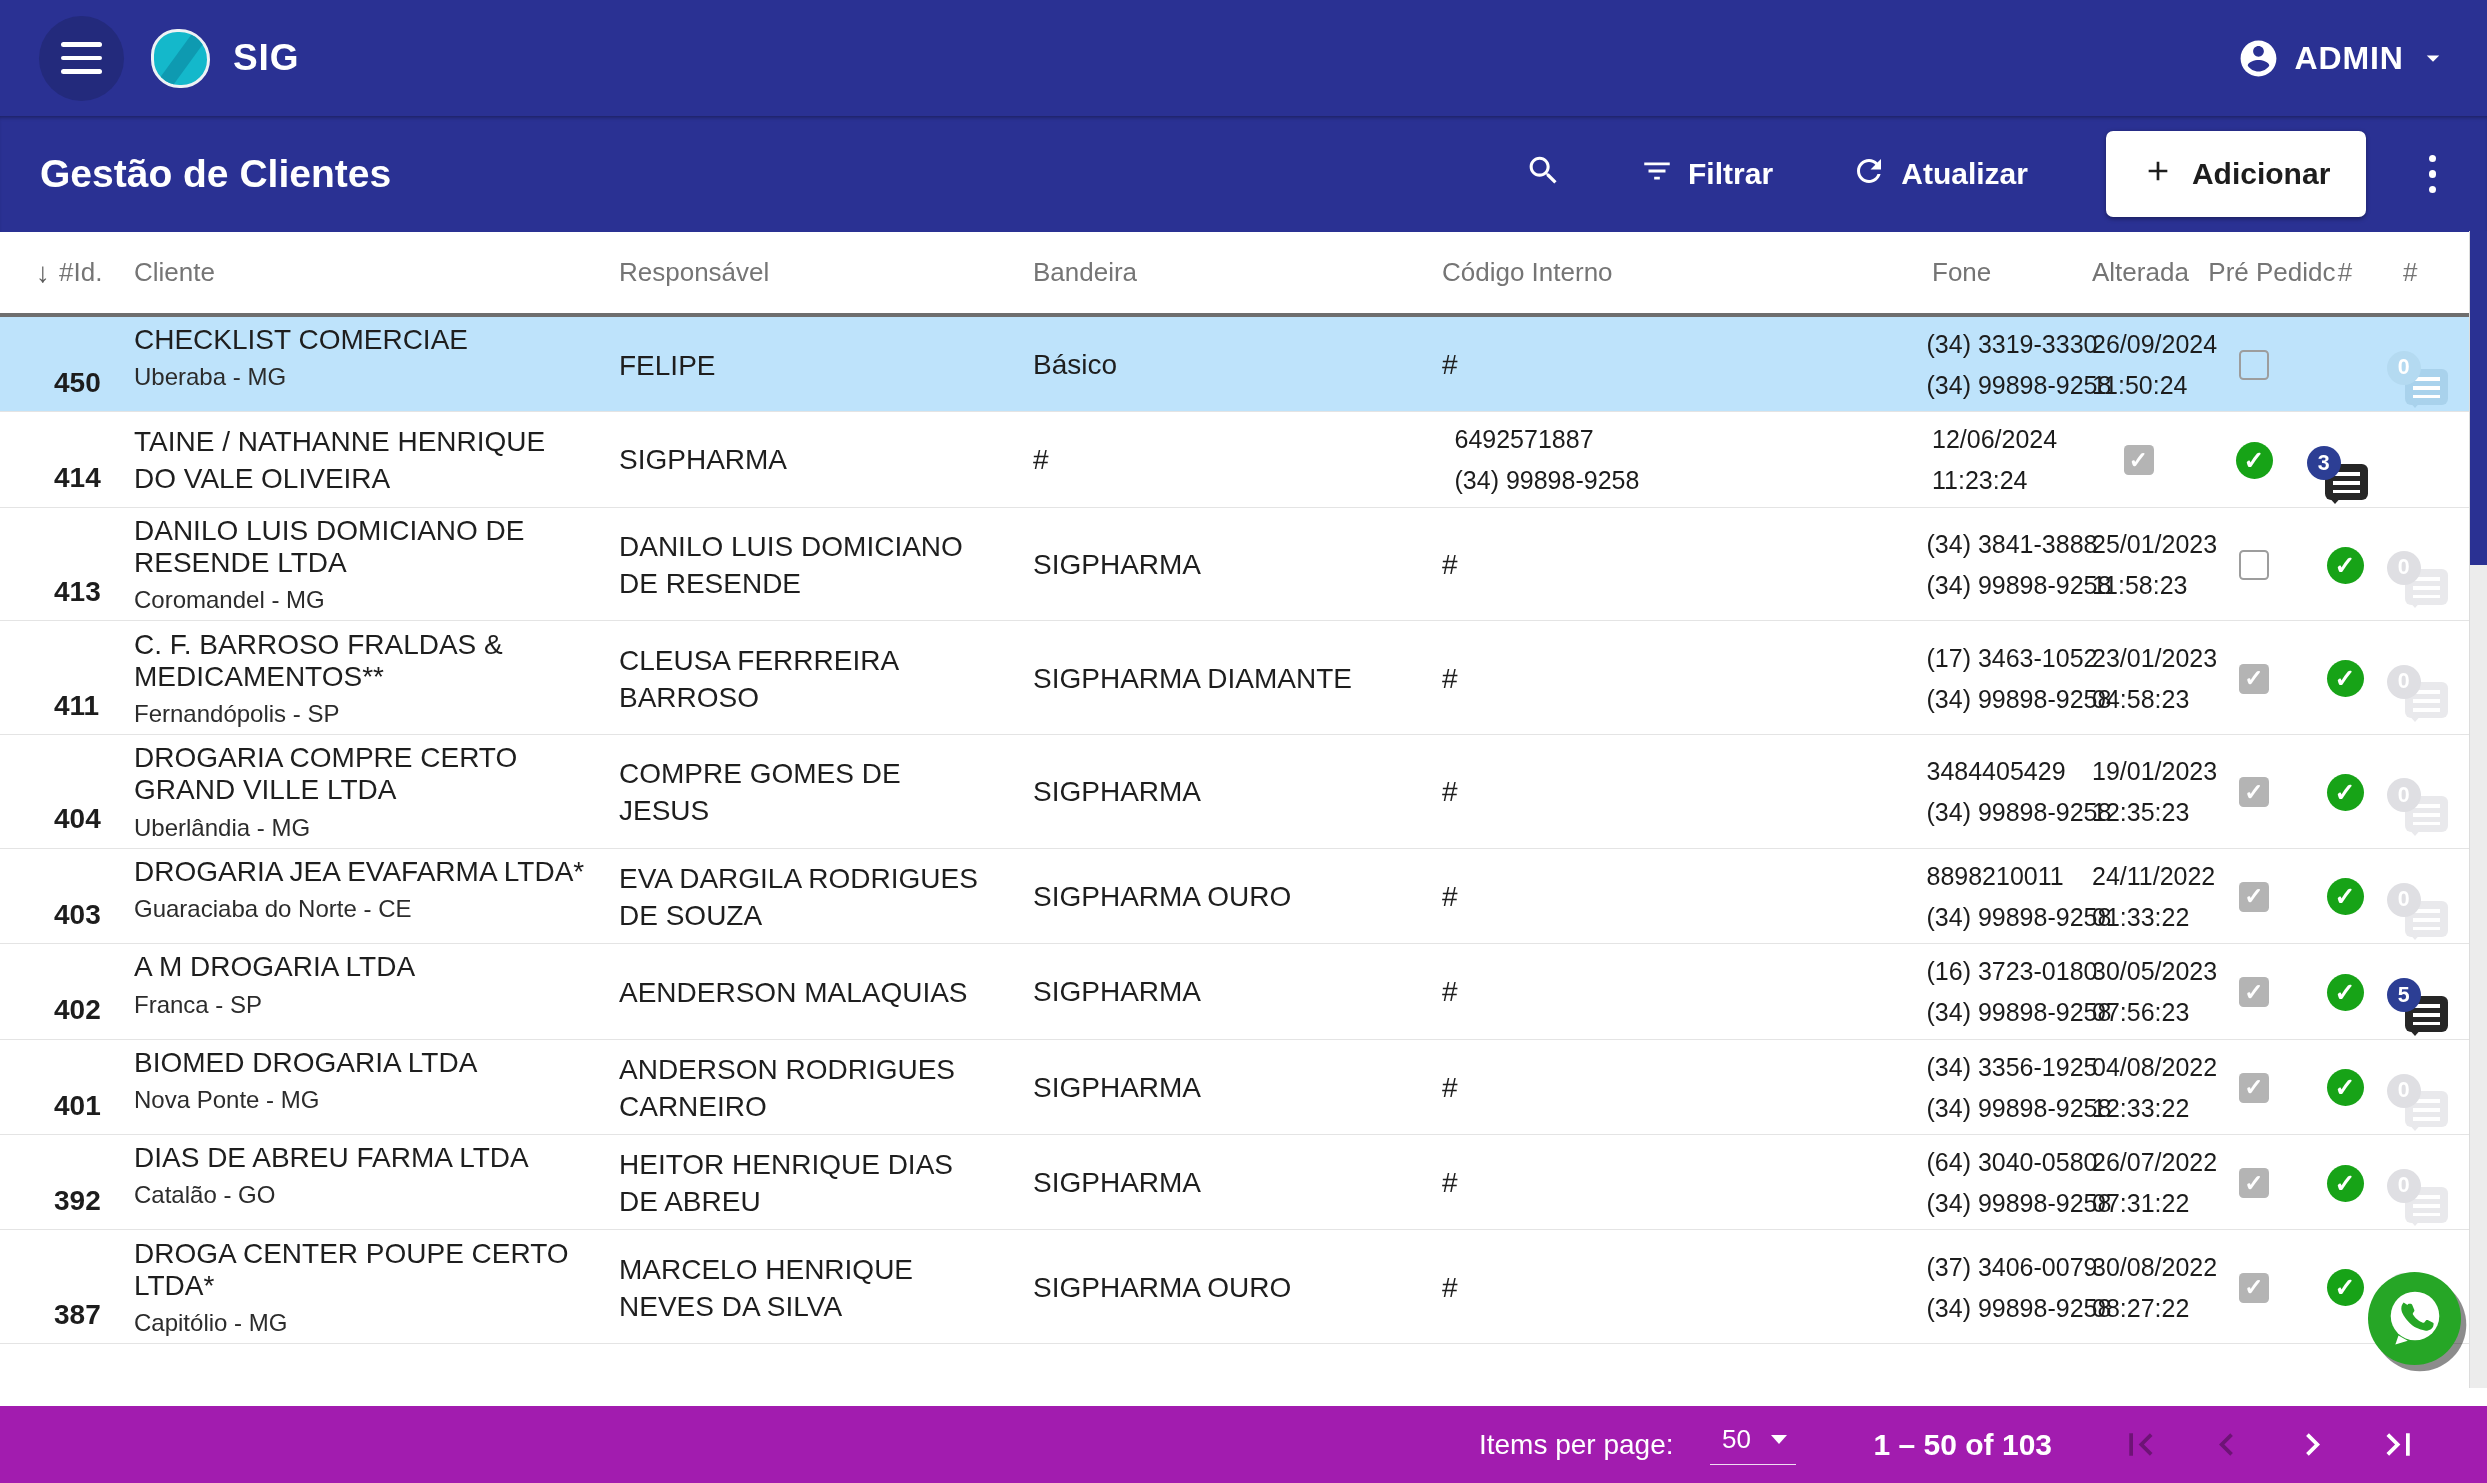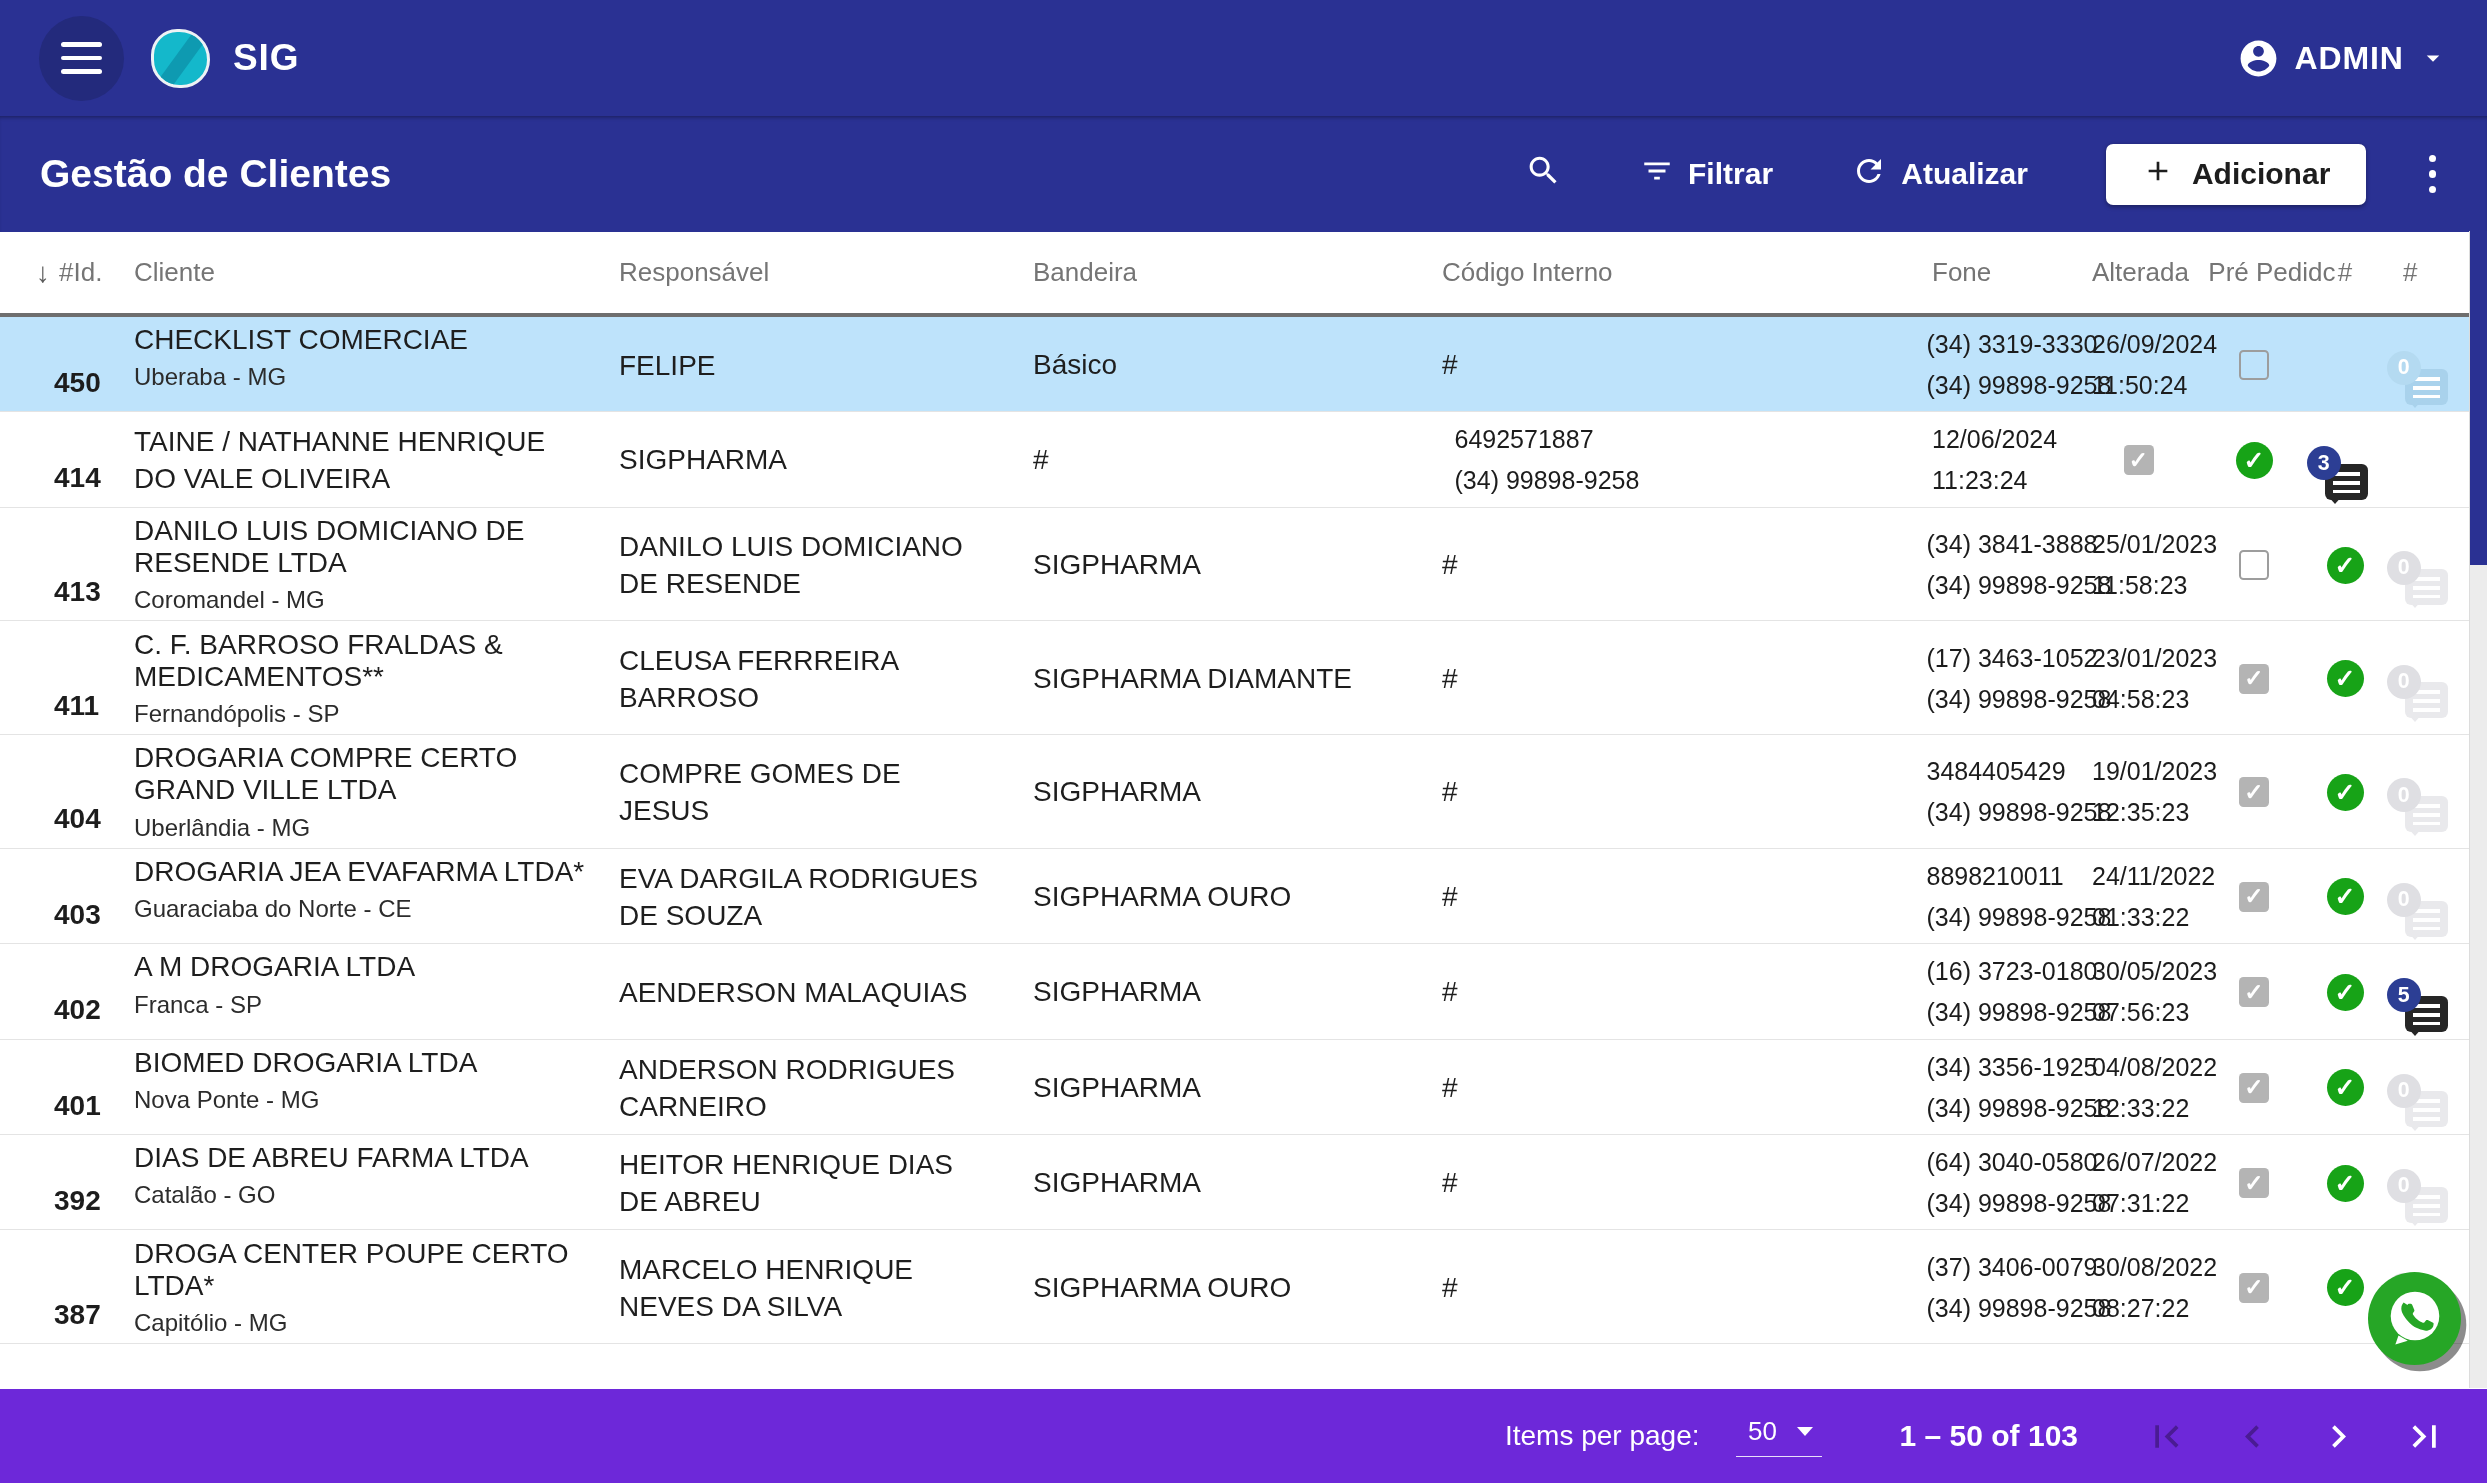--- a/index.html
+++ b/index.html
@@ -18,21 +18,21 @@
   .appbar .spacer, .toolbar .spacer { flex:1; }
   .user-menu { display:flex; align-items:center; gap:14.2px; cursor:pointer; }
   .user-menu svg { display:block; }
   .user-name { color:#fff; font-size:32px; font-weight:bold; letter-spacing:0.9px; }
 
   
   .toolbar { height:116px; background:#2a3193; display:flex; align-items:center; padding:0 46px 0 40px; box-shadow: inset 0 3.6px 4.5px -2.7px rgba(0,0,0,0.4); position:relative; z-index:4; }
   .page-title { color:#fff; font-size:39px; font-weight:bold; }
   .tool-btn { display:flex; align-items:center; gap:14.2px; color:#fff; font-size:30px; font-weight:600; cursor:pointer; margin-left:78px; }
   .search-btn { margin-left:0; }
-  .add-btn { background:#fff; color:#1d1d1d; height:61px; border-radius:7.1px; padding:0 36px; display:flex; align-items:center; gap:18px; font-size:30px; font-weight:600; margin-left:78px; box-shadow:0 1.8px 4.5px rgba(0,0,0,0.35); cursor:pointer; border:none; }
+  .add-btn { background:#fff; color:#1d1d1d; height:86px; border-radius:7.1px; padding:0 36px; display:flex; align-items:center; gap:18px; font-size:30px; font-weight:600; margin-left:78px; box-shadow:0 1.8px 4.5px rgba(0,0,0,0.35); cursor:pointer; border:none; }
   .dots { display:flex; flex-direction:column; gap:8px; margin-left:57px; cursor:pointer; padding:5.3px; }
   .dots i { width:7.1px; height:7.1px; border-radius:50%; background:#fff; }
 
   
   .grid-cols { display:grid; grid-template-columns:134px 485px 414px 409px 472px 160px 129px 102px 80px 1fr; }
   .thead { height:85px; background:#fff; border-bottom:4.5px solid #6e6e6e; align-items:center; color:#757575; font-size:26px; }
   .thead .h-id { display:flex; align-items:center; gap:9px; padding-left:36px; white-space:nowrap; }
   .sort-arrow { font-size:28px; color:#5c5c5c; cursor:pointer; }
   .thead > div { white-space:nowrap; }
   .h-fone, .h-alterada { padding-left:18px; }
@@ -79,21 +79,21 @@
   .badge { position:absolute; top:-14.2px; right:-16px; width:34px; height:34px; border-radius:50%; display:flex; align-items:center; justify-content:center; color:#fff; font-size:21.4px; font-weight:bold; }
   .badge.badge-active { background:#2c3e94; }
   .badge.badge-muted { background:#dfdfe3; }
   .row.highlighted .badge.badge-muted { background:#b4daf1; }
 
   
   .scrollbar { position:absolute; top:231px; right:0; width:18px; height:1157px; background:#ececec; border-left:0.9px solid #dcdcdc; z-index:6; }
   .scroll-thumb { position:absolute; top:0; left:0; width:100%; height:334px; background:#2a3193; cursor:grab; }
 
   
-  .footer { position:absolute; left:0; bottom:0; width:100%; height:94px; background:#6d28d9; display:flex; align-items:center; justify-content:flex-end; color:#fff; padding-right:37px; z-index:7; }
+  .footer { position:absolute; left:0; bottom:0; width:100%; height:77px; background:#a21caf; display:flex; align-items:center; justify-content:flex-end; color:#fff; padding-right:63px; z-index:7; }
   .ipp-label { font-size:28px; }
   .ipp-select { display:flex; align-items:center; gap:19.6px; margin-left:36px; border-bottom:1.8px solid rgba(255,255,255,0.85); padding:0 9px 9px 12.5px; cursor:pointer; }
   .ipp-value { font-size:26px; }
   .ipp-caret { width:0; height:0; border-left:8px solid transparent; border-right:8px solid transparent; border-top:9.8px solid #fff; }
   .range { font-size:30px; font-weight:bold; margin-left:78px; }
   .pag-btns { display:flex; align-items:center; gap:34px; margin-left:62px; }
   .pag-btn { width:52px; height:52px; display:flex; align-items:center; justify-content:center; cursor:pointer; background:none; border:none; }
   .pag-btn.disabled svg { fill:rgba(0,0,0,0.32); }
   .pag-btn svg { fill:#fff; }
 

